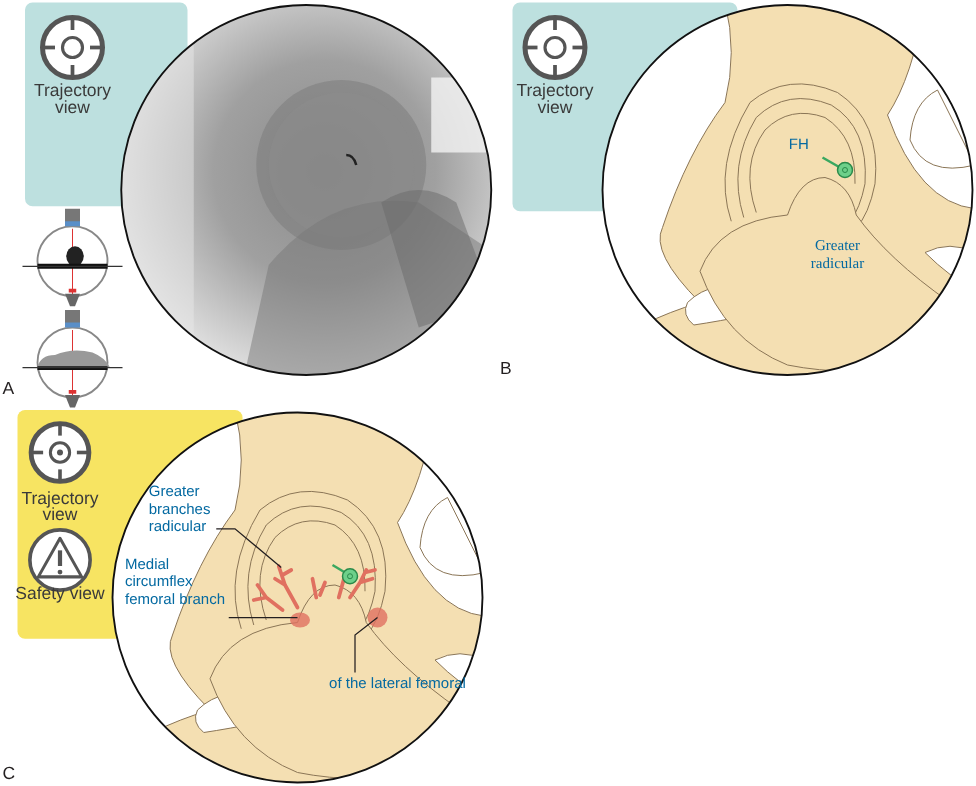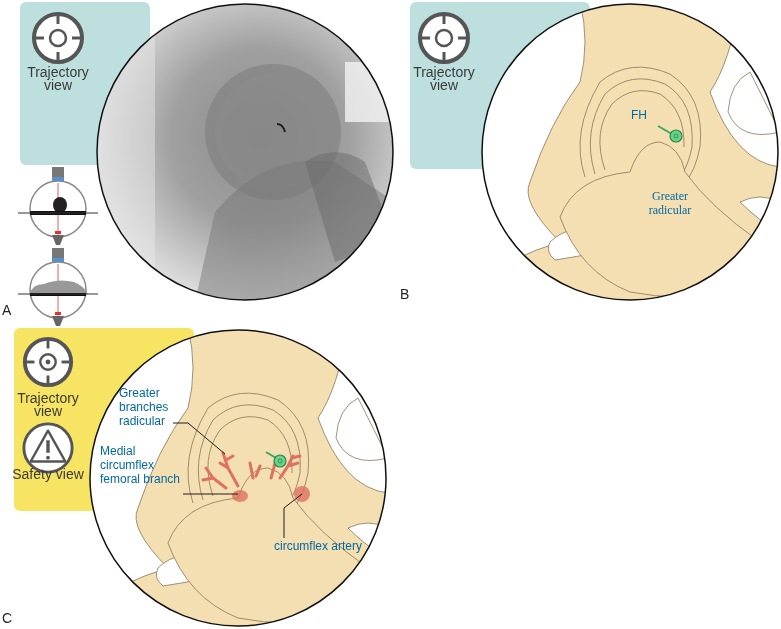--- a/index.html
+++ b/index.html
@@ -190,14 +190,14 @@
   <div>Greater</div>
   <div>branches</div>
   <div>radicular</div>
 </div>
 <div class="anno" style="left:100px;top:444px;">
   <div>Medial</div>
   <div>circumflex</div>
   <div>femoral branch</div>
 </div>
 <div class="anno" style="left:228px;top:539px;width:180px;text-align:center;">
-  <div>circumflex artery</div>
+  <div>of the lateral femoral</div>
 </div>
 
 </body></html>

